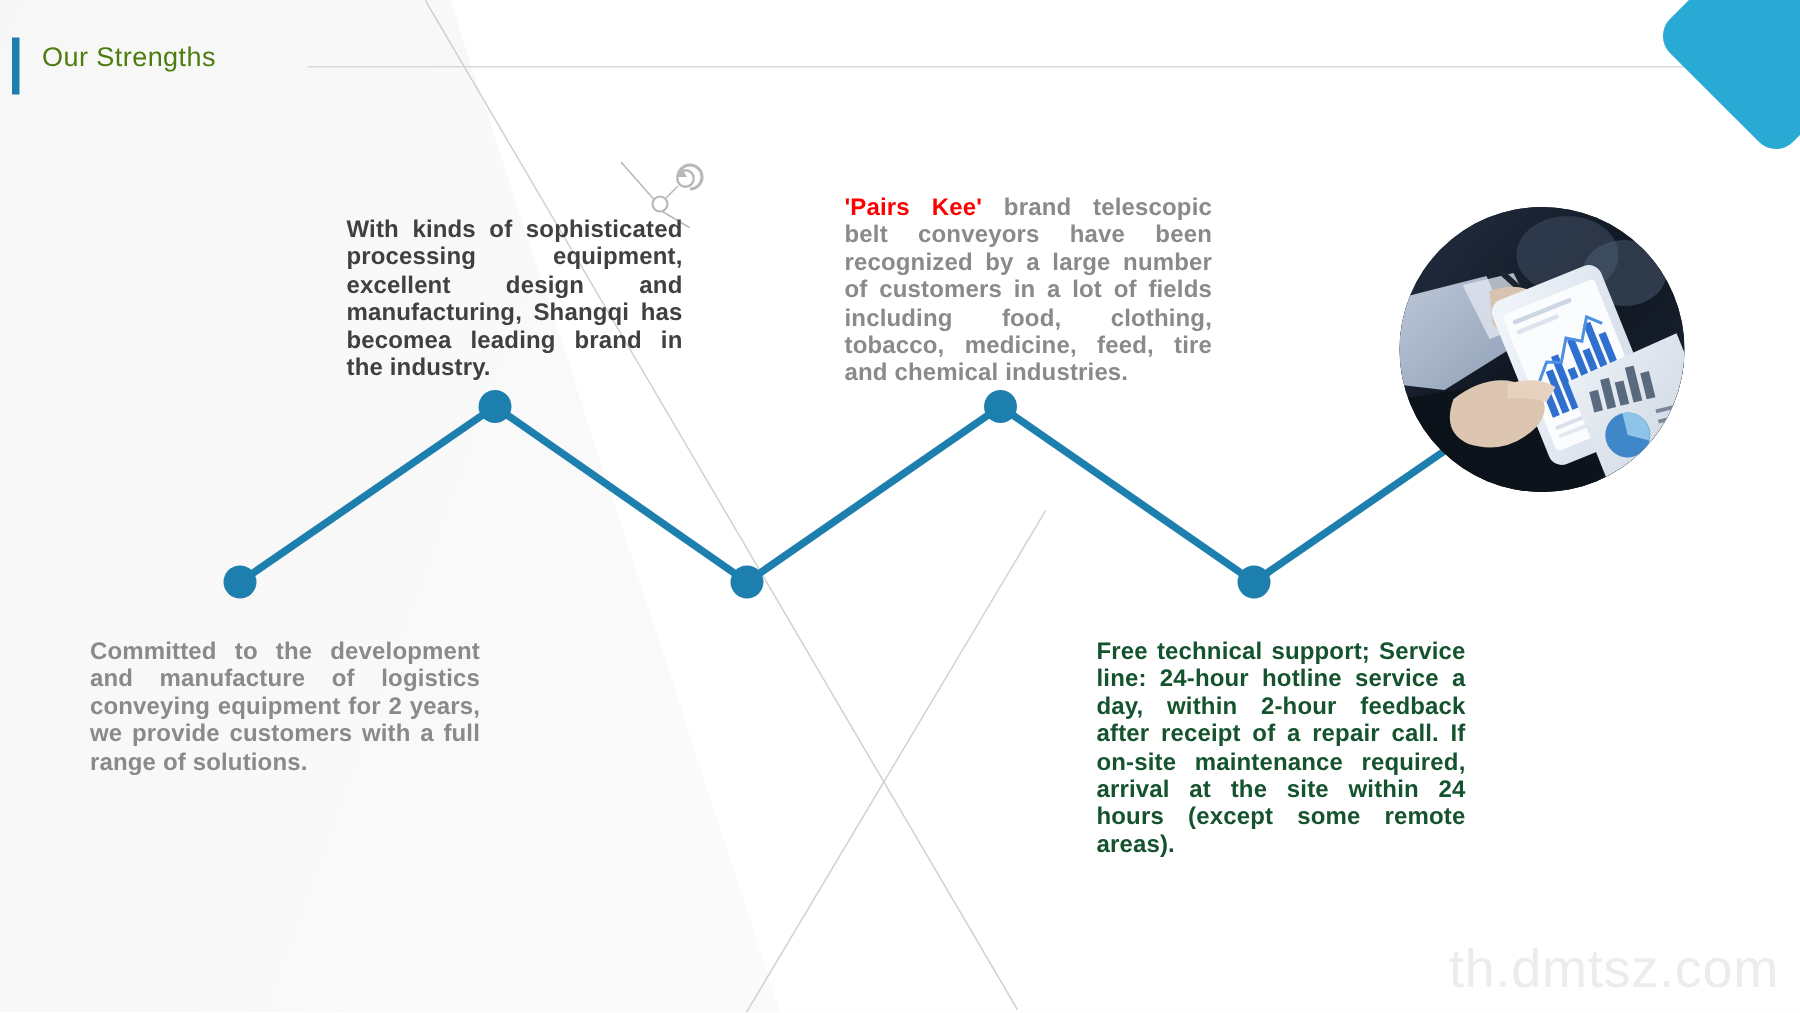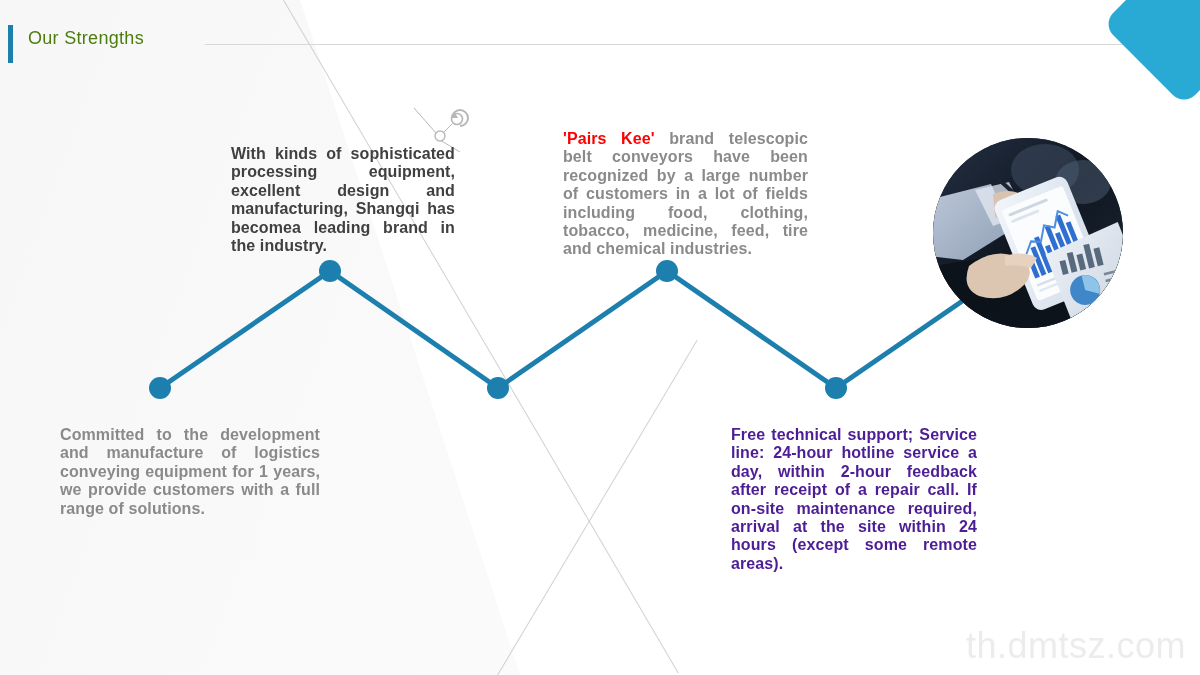--- a/index.html
+++ b/index.html
@@ -120,21 +120,21 @@
     position: absolute;
     font-weight: bold;
     font-size: 16px;
     line-height: 18.4px;
     text-align: justify;
     text-align-last: left;
     letter-spacing: .1px;
   }
   .tb.dark  { color: #404040; }
   .tb.gray  { color: #8a8a8a; }
-  .tb.gray2 { color: #4c1d95; }
+  .tb.gray2 { color: #14532d; }
 
   .tb-a { left: 231px; top: 145px; width: 224px; }
   .tb-b { left: 563px; top: 130px; width: 245px; }
   .tb-c { left: 60px;  top: 426px; width: 260px; }
   .tb-d { left: 399px; top: 426px; width: 220px; }
   .tb-e { left: 731px; top: 426px; width: 246px; }
 
   .brand-red { color: #ff0000; }
 
   
@@ -266,20 +266,20 @@
     <circle cx="26" cy="30" r="5" fill="#ffffff" stroke="#9c9c9c" stroke-width="1.4"></circle>
     <path d="M46 20 a8 8 0 1 0 -8 -8" fill="none" stroke="#9c9c9c" stroke-width="2"></path>
     <path d="M38 12 l6 0 l-3 -5 Z" fill="#9c9c9c"></path>
     <circle cx="43" cy="13" r="5.5" fill="none" stroke="#9c9c9c" stroke-width="1.6"></circle>
   </svg>
 
   <div class="tb dark tb-a">With kinds of sophisticated processing equipment, excellent design and manufacturing, Shangqi has becomea leading brand in the industry.</div>
 
   <div class="tb gray tb-b"><span class="brand-red">'Pairs Kee'</span><span> brand telescopic belt conveyors have been recognized by a large number of customers in a lot of fields including food, clothing, tobacco, medicine, feed, tire and chemical industries.</span></div>
 
-  <div class="tb gray tb-c">Committed to the development and manufacture of logistics conveying equipment for 1 years, we provide customers with a full range of solutions.</div>
+  <div class="tb gray tb-c">Committed to the development and manufacture of logistics conveying equipment for 2 years, we provide customers with a full range of solutions.</div>
 
 
   <div class="tb gray2 tb-e">Free technical support; Service line: 24-hour hotline service a day, within 2-hour feedback after receipt of a repair call. If on-site maintenance required, arrival at the site within 24 hours (except some remote areas).</div>
 
   <div class="wm">th.dmtsz.com</div>
 
 </div>
 
 </body></html>

